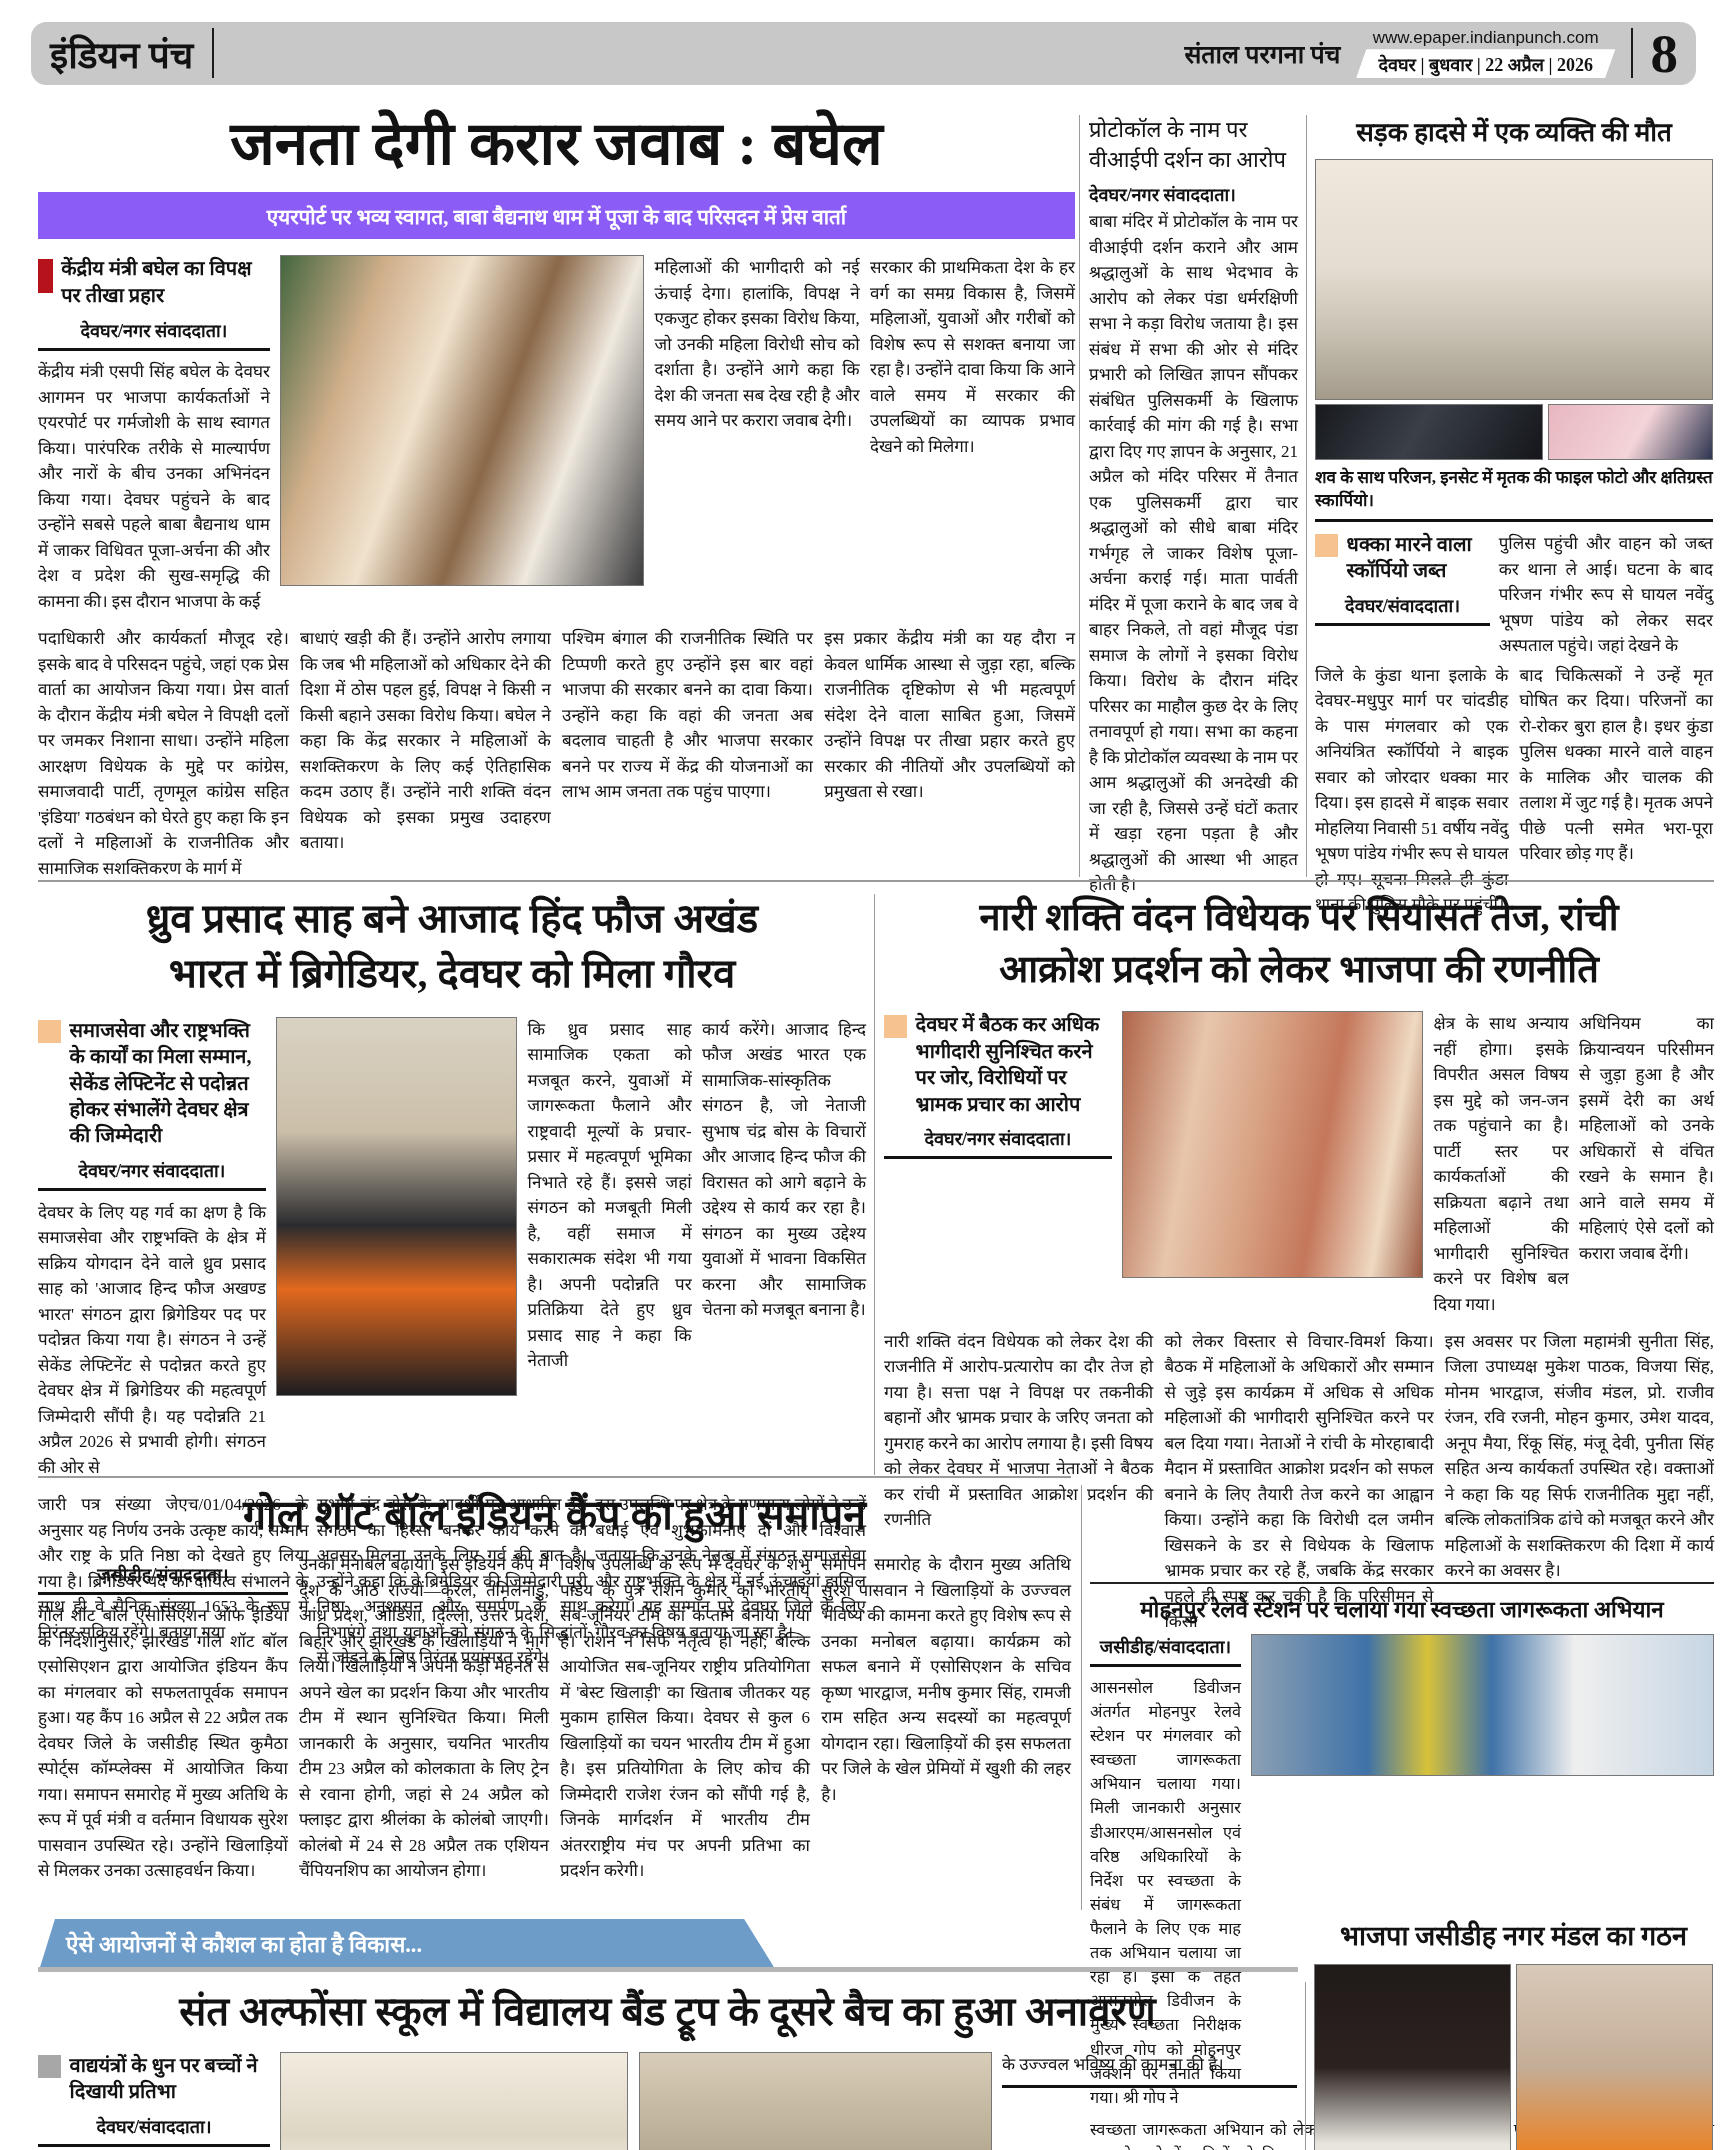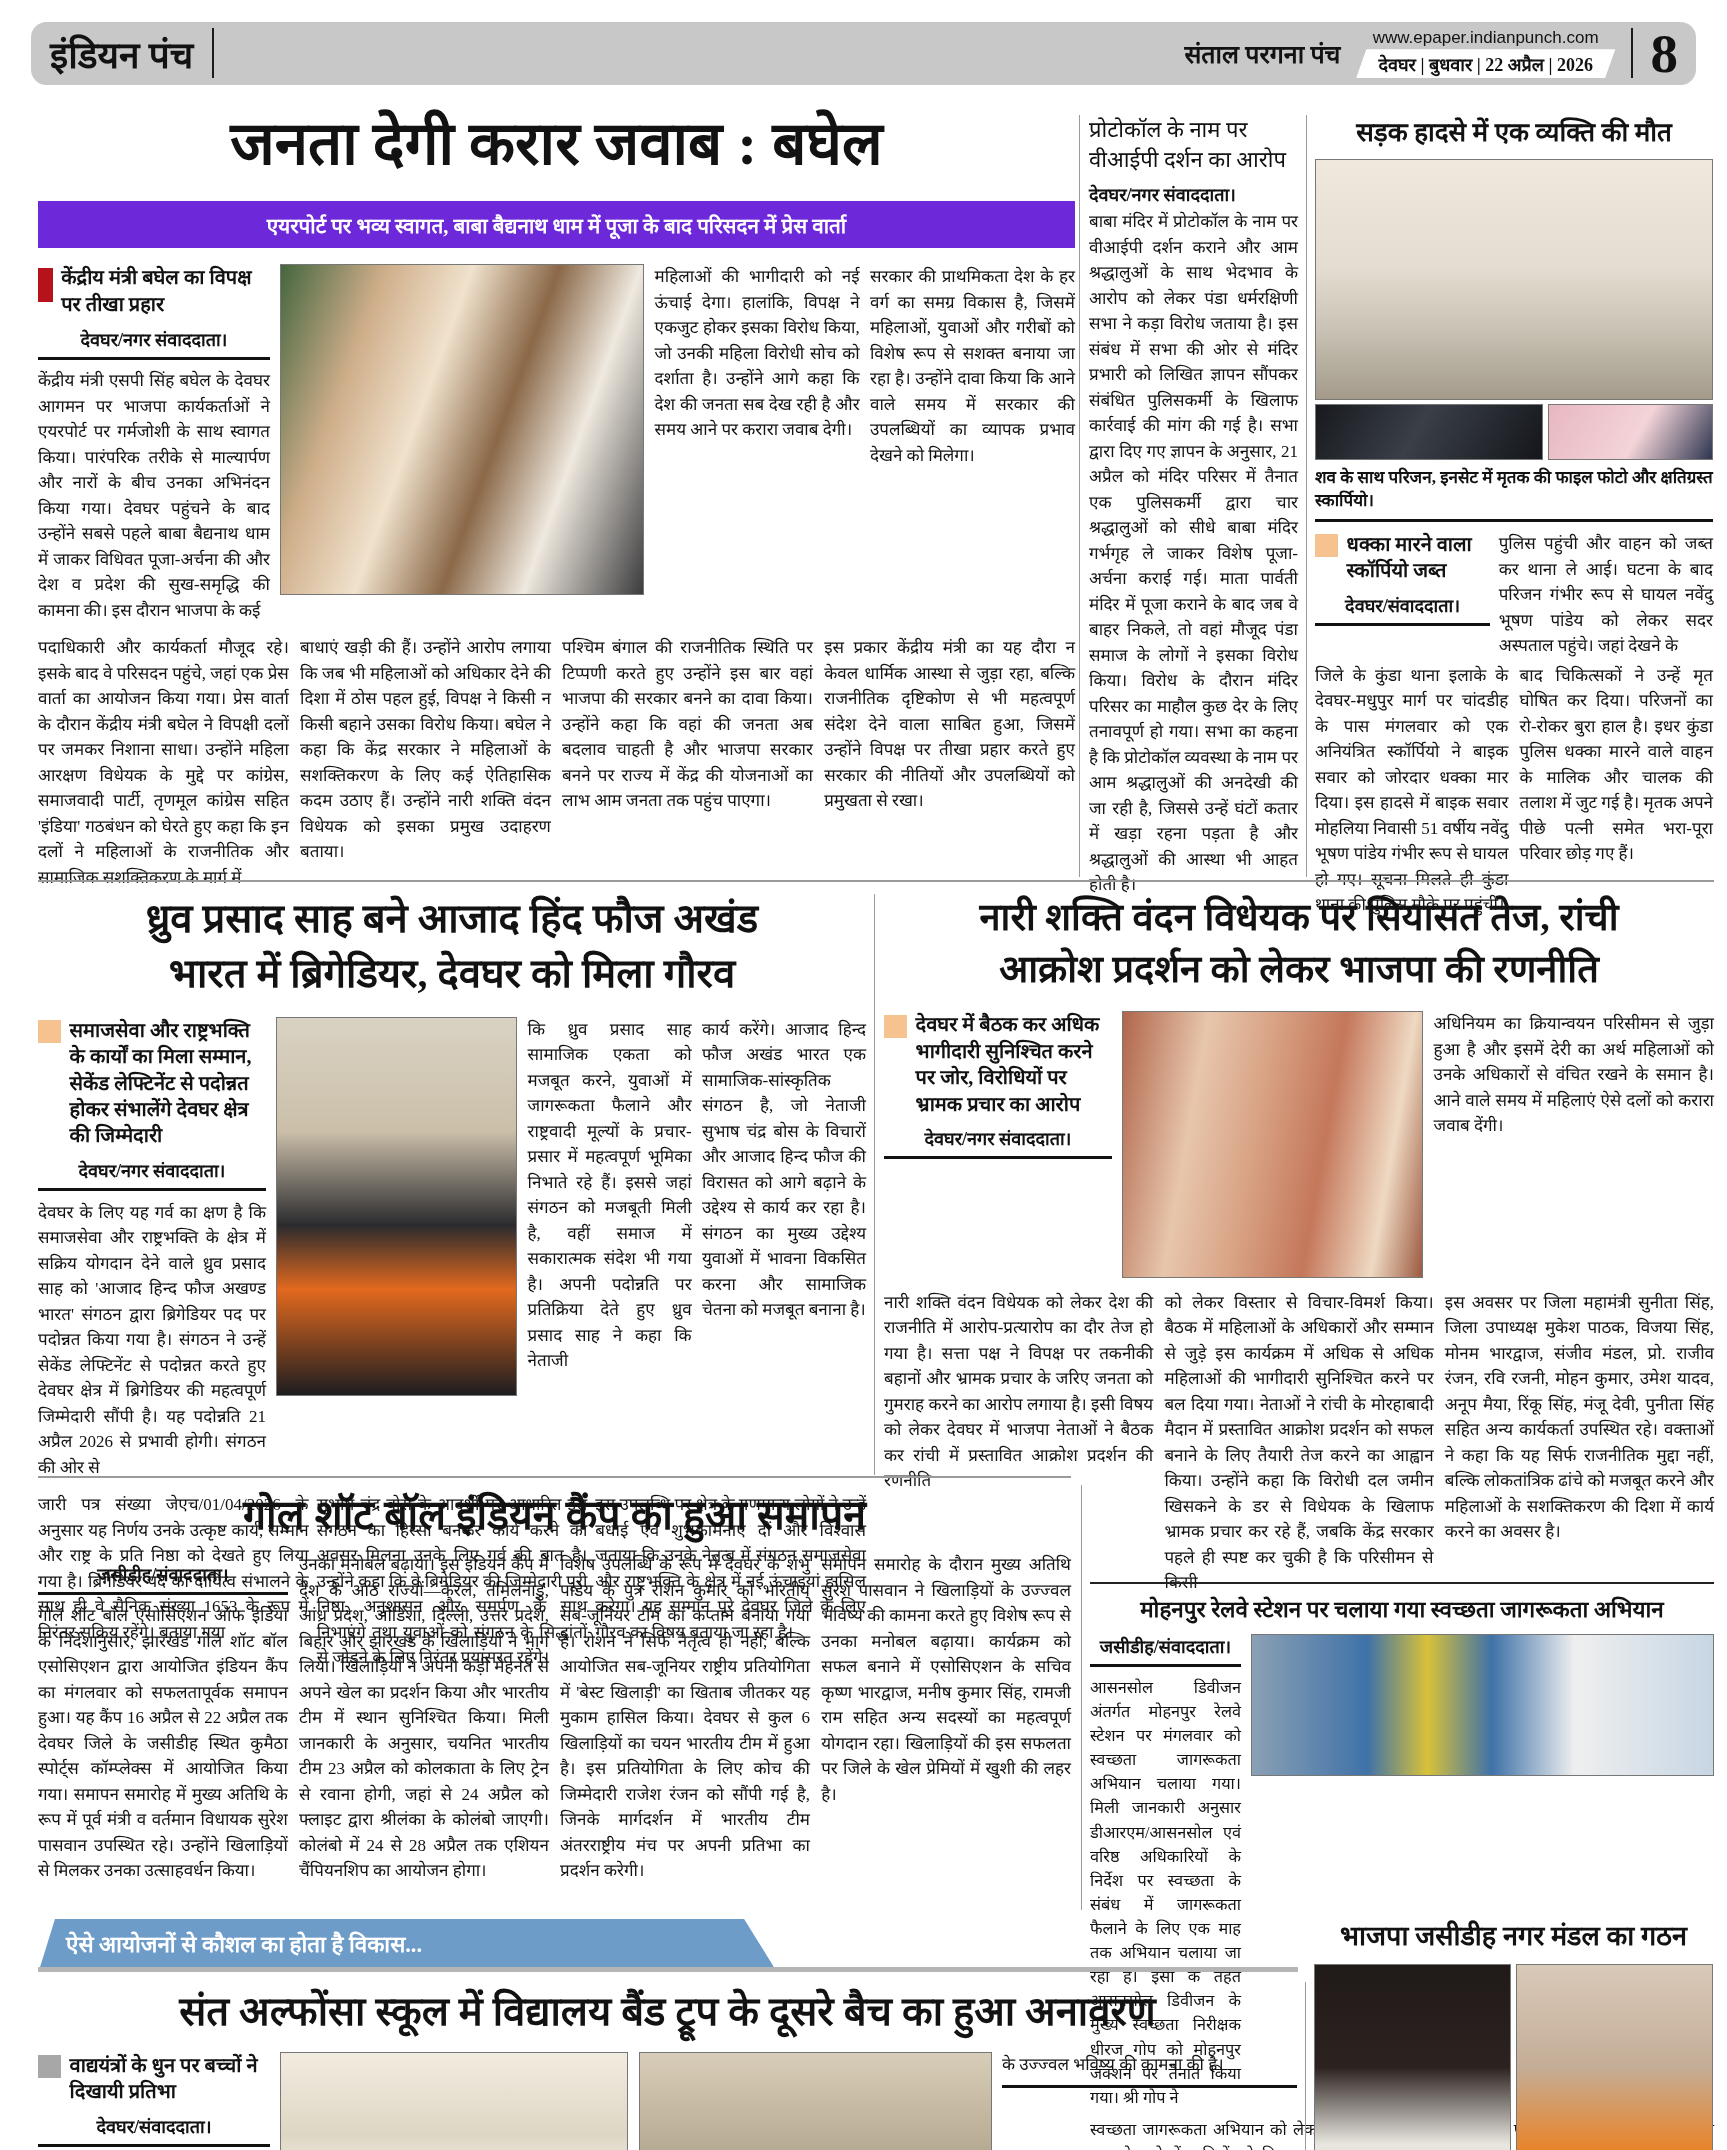--- a/index.html
+++ b/index.html
@@ -28,21 +28,21 @@
   .byline{font-size:18px;font-weight:bold;text-align:center;margin:9.5px 0 6px;}
   .rule{height:3px;background:#111;margin-bottom:8.6px;}
   .h-main{font-size:60px;font-weight:bold;text-align:center;line-height:1.35;}
   .h-mid{font-size:40px;font-weight:bold;text-align:center;line-height:1.38;}
   .h-sec{font-size:41px;font-weight:bold;text-align:center;}
   .h-acc{font-size:26px;font-weight:bold;text-align:center;}
   .h-moh{font-size:22.4px;font-weight:bold;text-align:center;}
   .h-band{font-size:40px;font-weight:bold;text-align:center;}
   .h-bjp{font-size:27px;font-weight:bold;text-align:center;line-height:1.3;}
   .h-col{font-size:22px;font-weight:normal;line-height:1.35;}
-  .strap-red{margin-top:16px;background:#6d28d9;color:#fff;font-size:20.6px;font-weight:bold;
+  .strap-red{margin-top:7px;background:#8b5cf6;color:#fff;font-size:20.6px;font-weight:bold;
              text-align:center;padding:9.5px 4.3px;}
   .strap-blue{position:absolute;left:40px;top:1919px;width:697px;background:#6d9cc9;color:#fff;
               font-size:22.4px;font-weight:bold;padding:8.6px 26px;
               clip-path:polygon(2% 0,94% 0,98% 100%,0 100%);}
   .row{display:flex;gap:10.3px;}
   .g2{display:grid;grid-template-columns:1fr 1fr;gap:11.2px;}
   .g3{display:grid;grid-template-columns:1fr 1fr 1fr;gap:11.2px;}
   .g4{display:grid;grid-template-columns:1fr 1fr 1fr 1fr;gap:11.2px;}
   .ph{border:0.4px solid #777;box-sizing:border-box;}
   .cap{font-size:17px;font-weight:bold;line-height:1.35;margin:6.9px 0;}
@@ -159,20 +159,21 @@
     <div class="row" style="margin-top:15.5px;">
       <div style="width:228px;flex:0 0 auto;">
         <div class="kickrow">
           <div class="sq peach"></div>
           <div class="kick">देवघर में बैठक कर अधिक भागीदारी सुनिश्चित करने पर जोर, विरोधियों पर भ्रामक प्रचार का आरोप</div>
         </div>
         <div class="byline">देवघर/नगर संवाददाता।</div>
         <div class="rule"></div>
       </div>
       <div class="ph" style="width:301px;height:267px;flex:0 0 auto;background:linear-gradient(100deg,#b0654a 0%,#e7c6ac 25%,#d8a183 45%,#c4775b 65%,#efd9c2 85%,#9c5a41 100%);"></div>
+      <div class="bt" style="flex:1;">क्षेत्र के साथ अन्याय नहीं होगा। इसके विपरीत असल विषय इस मुद्दे को जन-जन तक पहुंचाने का है। पार्टी स्तर पर कार्यकर्ताओं की सक्रियता बढ़ाने तथा महिलाओं की भागीदारी सुनिश्चित करने पर विशेष बल दिया गया।</div>
       <div class="bt" style="flex:1;">अधिनियम का क्रियान्वयन परिसीमन से जुड़ा हुआ है और इसमें देरी का अर्थ महिलाओं को उनके अधिकारों से वंचित रखने के समान है। आने वाले समय में महिलाएं ऐसे दलों को करारा जवाब देंगी।</div>
     </div>
     <div class="g3" style="margin-top:11.2px;">
       <div class="bt">नारी शक्ति वंदन विधेयक को लेकर देश की राजनीति में आरोप-प्रत्यारोप का दौर तेज हो गया है। सत्ता पक्ष ने विपक्ष पर तकनीकी बहानों और भ्रामक प्रचार के जरिए जनता को गुमराह करने का आरोप लगाया है। इसी विषय को लेकर देवघर में भाजपा नेताओं ने बैठक कर रांची में प्रस्तावित आक्रोश प्रदर्शन की रणनीति</div>
       <div class="bt">को लेकर विस्तार से विचार-विमर्श किया। बैठक में महिलाओं के अधिकारों और सम्मान से जुड़े इस कार्यक्रम में अधिक से अधिक महिलाओं की भागीदारी सुनिश्चित करने पर बल दिया गया। नेताओं ने रांची के मोरहाबादी मैदान में प्रस्तावित आक्रोश प्रदर्शन को सफल बनाने के लिए तैयारी तेज करने का आह्वान किया। उन्होंने कहा कि विरोधी दल जमीन खिसकने के डर से विधेयक के खिलाफ भ्रामक प्रचार कर रहे हैं, जबकि केंद्र सरकार पहले ही स्पष्ट कर चुकी है कि परिसीमन से किसी</div>
       <div class="bt">इस अवसर पर जिला महामंत्री सुनीता सिंह, जिला उपाध्यक्ष मुकेश पाठक, विजया सिंह, मोनम भारद्वाज, संजीव मंडल, प्रो. राजीव रंजन, रवि रजनी, मोहन कुमार, उमेश यादव, अनूप मैया, रिंकू सिंह, मंजू देवी, पुनीता सिंह सहित अन्य कार्यकर्ता उपस्थित रहे। वक्ताओं ने कहा कि यह सिर्फ राजनीतिक मुद्दा नहीं, बल्कि लोकतांत्रिक ढांचे को मजबूत करने और महिलाओं के सशक्तिकरण की दिशा में कार्य करने का अवसर है।</div>
     </div>
   </div>
 
   <div class="hd" style="top:1476px;left:38px;width:1033px;"></div>

